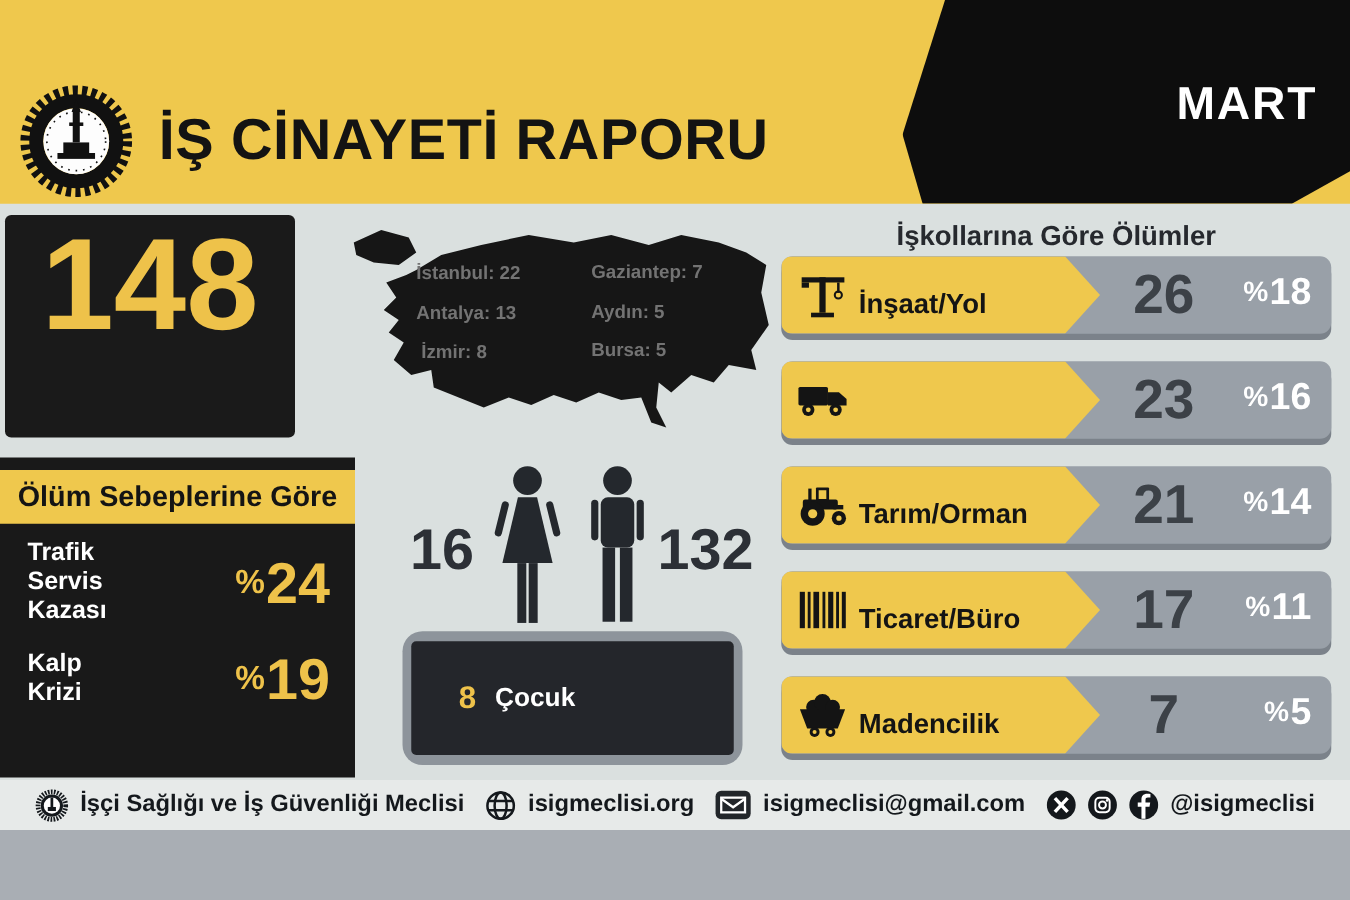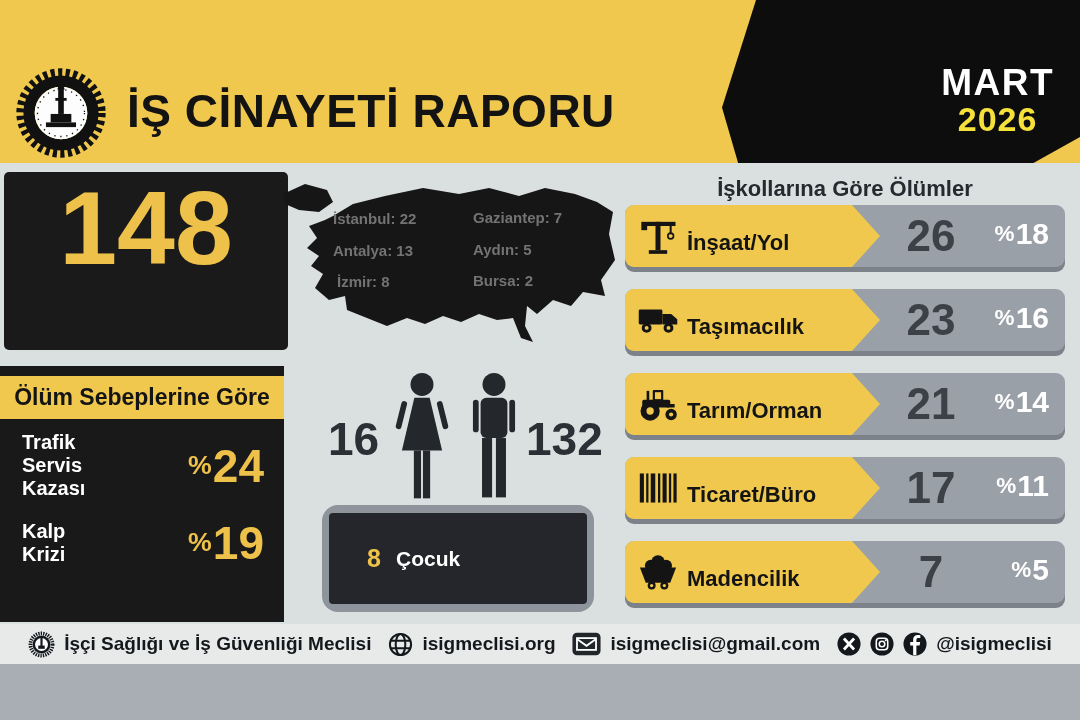--- a/index.html
+++ b/index.html
@@ -13,21 +13,21 @@
   .date-block { position:absolute; right:26px; top:64px; text-align:center; line-height:1.0; }
   .date-month { font-size:37px; font-weight:800; color:#ffffff; letter-spacing:1.5px; display:block; }
   .date-year  { font-size:34px; font-weight:800; color:#f6e13b; letter-spacing:1px; display:block; margin-top:1px; }
   .header-title { position:absolute; left:127px; top:84px; font-size:46px; font-weight:800; color:#131313; letter-spacing:0.5px; white-space:nowrap; }
   .logo { position:absolute; left:14px; top:66px; width:94px; height:94px; }
 
   
   .pre { white-space:pre-line; }
 
   
-  .total-box { position:absolute; left:4px; top:172px; width:284px; height:178px; background:#1a1a1a; border-radius:5px; text-align:center; }
+  .total-box { position:absolute; left:4px; top:172px; width:232px; height:178px; background:#1a1a1a; border-radius:5px; text-align:center; }
   .total-number { display:block; margin-top:2px; font-size:104px; line-height:1.05; font-weight:800; color:#eec24a; }
   .total-caption { display:block; font-size:15.5px; font-weight:600; color:#f2f2f2; line-height:1.4; }
 
   
   .causes-box { position:absolute; left:0; top:366px; width:284px; height:256px; background:#191919; padding-top:10px; }
   .causes-title { height:43px; background:#efc84d; color:#141414; font-size:23px; font-weight:800; display:flex; align-items:center; justify-content:center; }
   .causes-rows { padding:12px 20px 0 22px; display:flex; flex-direction:column; gap:20px; }
   .cause-row { display:flex; align-items:center; justify-content:space-between; }
   .cause-label { color:#ffffff; font-weight:700; font-size:20px; line-height:1.15; }
   .cause-pct { color:#eec24a; font-weight:800; font-size:46px; line-height:1; white-space:nowrap; }
@@ -73,21 +73,20 @@
 </style>
 </head>
 <body>
 
 <div id="stage">
 
   <div class="header">
     <div class="header-right-panel">
       <div class="date-block">
         <span class="date-month">MART</span>
-        <span class="date-year">2026</span>
       </div>
     </div>
     <span class="logo">
       <svg viewBox="0 0 100 100" width="94" height="94">
         <circle cx="50" cy="50" r="41" fill="none" stroke="#111" stroke-width="13" stroke-dasharray="4.2 3.4"></circle>
         <circle cx="50" cy="50" r="34" fill="none" stroke="#111" stroke-width="12"></circle>
         <circle cx="50" cy="50" r="28" fill="#fdfdfd"></circle>
         <circle cx="50" cy="50" r="25" fill="none" stroke="#111" stroke-width="1.4" stroke-dasharray="1.4 5"></circle>
         <polygon points="50,14 46,25 54,25" fill="#111"></polygon>
         <rect x="47" y="23" width="6" height="28" fill="#111"></rect>
@@ -122,21 +121,21 @@
 
   <div class="map-wrap">
     <svg viewBox="0 0 348 182" width="348" height="182">
       <path fill="#161616" d="M60,50 L80,38 L112,30 L150,22 L186,28 L216,22 L246,30 L272,22 L302,28 L324,36 L340,46 L336,68 L342,94 L328,114 L332,130 L310,126 L298,140 L280,134 L264,148 L254,140 L252,160 L260,176 L248,172 L240,152 L224,154 L206,148 L188,156 L170,150 L152,158 L134,152 L114,160 L94,152 L74,144 L72,130 L56,134 L42,122 L50,108 L38,100 L46,90 L34,82 L44,72 L36,60 L52,54 Z M10,28 L32,18 L54,24 L60,36 L46,46 L26,44 L12,38 Z"></path>
     </svg>
     <span class="map-city" style="left:60px; top:44px;">İstanbul: 22</span>
     <span class="map-city" style="left:60px; top:76px;">Antalya: 13</span>
     <span class="map-city" style="left:64px; top:107px;">İzmir: 8</span>
     <span class="map-city" style="left:200px; top:43px;">Gaziantep: 7</span>
     <span class="map-city" style="left:200px; top:75px;">Aydın: 5</span>
-    <span class="map-city" style="left:200px; top:106px;">Bursa: 2</span>
+    <span class="map-city" style="left:200px; top:106px;">Bursa: 5</span>
   </div>
 
   <div class="gender-wrap">
     <span class="gender-num g-female-n">16</span>
     <span class="g-icon g-female-i icon-inline">
       <svg viewBox="0 0 56 140" width="56" height="134">
         <g fill="#24282d">
           <circle cx="28" cy="13" r="12"></circle>
           <rect x="3.5" y="30" width="6" height="30" rx="3" transform="rotate(14 6.5 45)"></rect>
           <rect x="46.5" y="30" width="6" height="30" rx="3" transform="rotate(-14 49.5 45)"></rect>
@@ -199,21 +198,20 @@
         <g fill="#141414">
           <rect x="2" y="7" width="27" height="17" rx="1.5"></rect>
           <path d="M29,12 h10 l7,6 v6 h-17 z"></path>
           <circle cx="11" cy="28" r="5.6"></circle>
             <circle cx="11" cy="28" r="2.2" fill="#efc84d"></circle>
           <circle cx="36" cy="28" r="5.6"></circle>
             <circle cx="36" cy="28" r="2.2" fill="#efc84d"></circle>
         </g>
       </svg>
     </span>
-    <span class="bar-label">Taşımacılık</span>
     <span class="bar-value">23</span>
     <span class="bar-pct">
         <span class="pct-sign">%</span>
         <span>16</span>
       </span>
   </div>
 
   <div class="bar" style="top:373px;">
     <div class="bar-arrow"></div>
     <span class="bar-icon">

